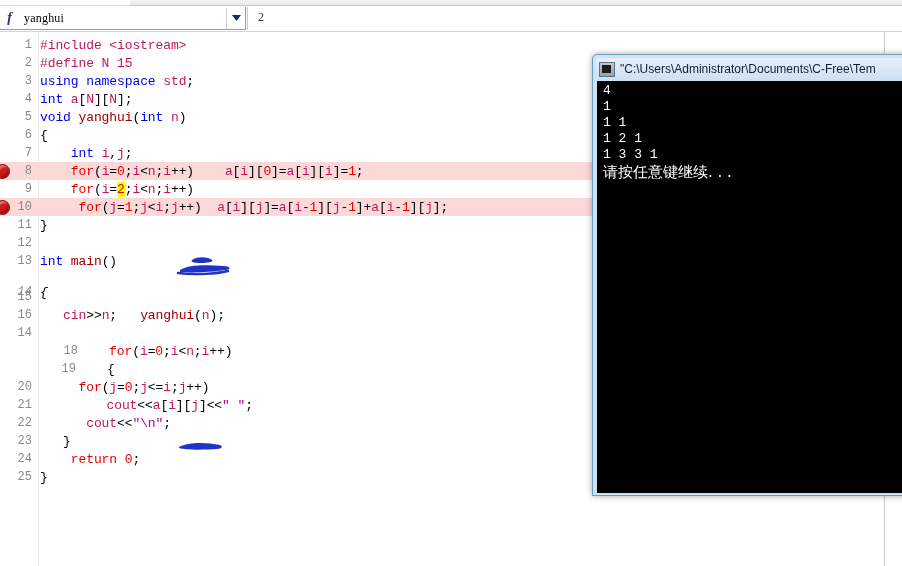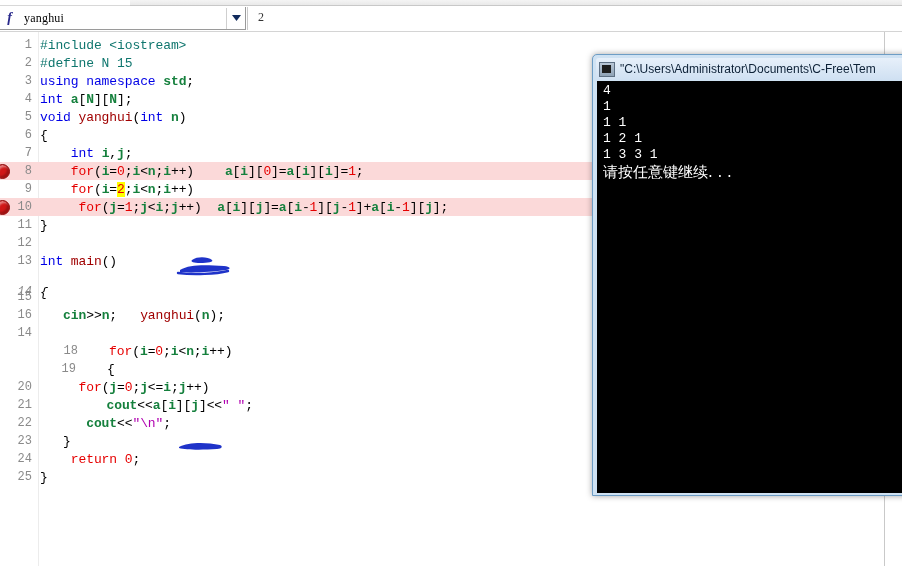--- a/index.html
+++ b/index.html
@@ -103,24 +103,24 @@
   .src{
     flex:1;
     font-family:"Liberation Mono",monospace;
     font-size:13px;
     color:#000;
     padding-left:6px;
     letter-spacing:-.1px;
   }
   .kw{color:#0000e6;}
   .kwr{color:#e60000;}
-  .pp{color:#0f766e;}
+  .pp{color:#be185d;}
   .str{color:#b000b0;}
   .num{color:#e60000;}
-  .var{color:#15803d;font-weight:bold;}
+  .var{color:#be185d;}
   .fn{color:#a00000;}
   .hit{background:#ffff00;color:#e60000;}
   
   .ink{position:absolute;pointer-events:none;}
   
   #console-window{
     position:absolute;left:592px;top:54px;width:318px;height:442px;
     box-sizing:border-box;
     border:1px solid #6d9dc5;
     border-radius:5px 5px 0 0;

